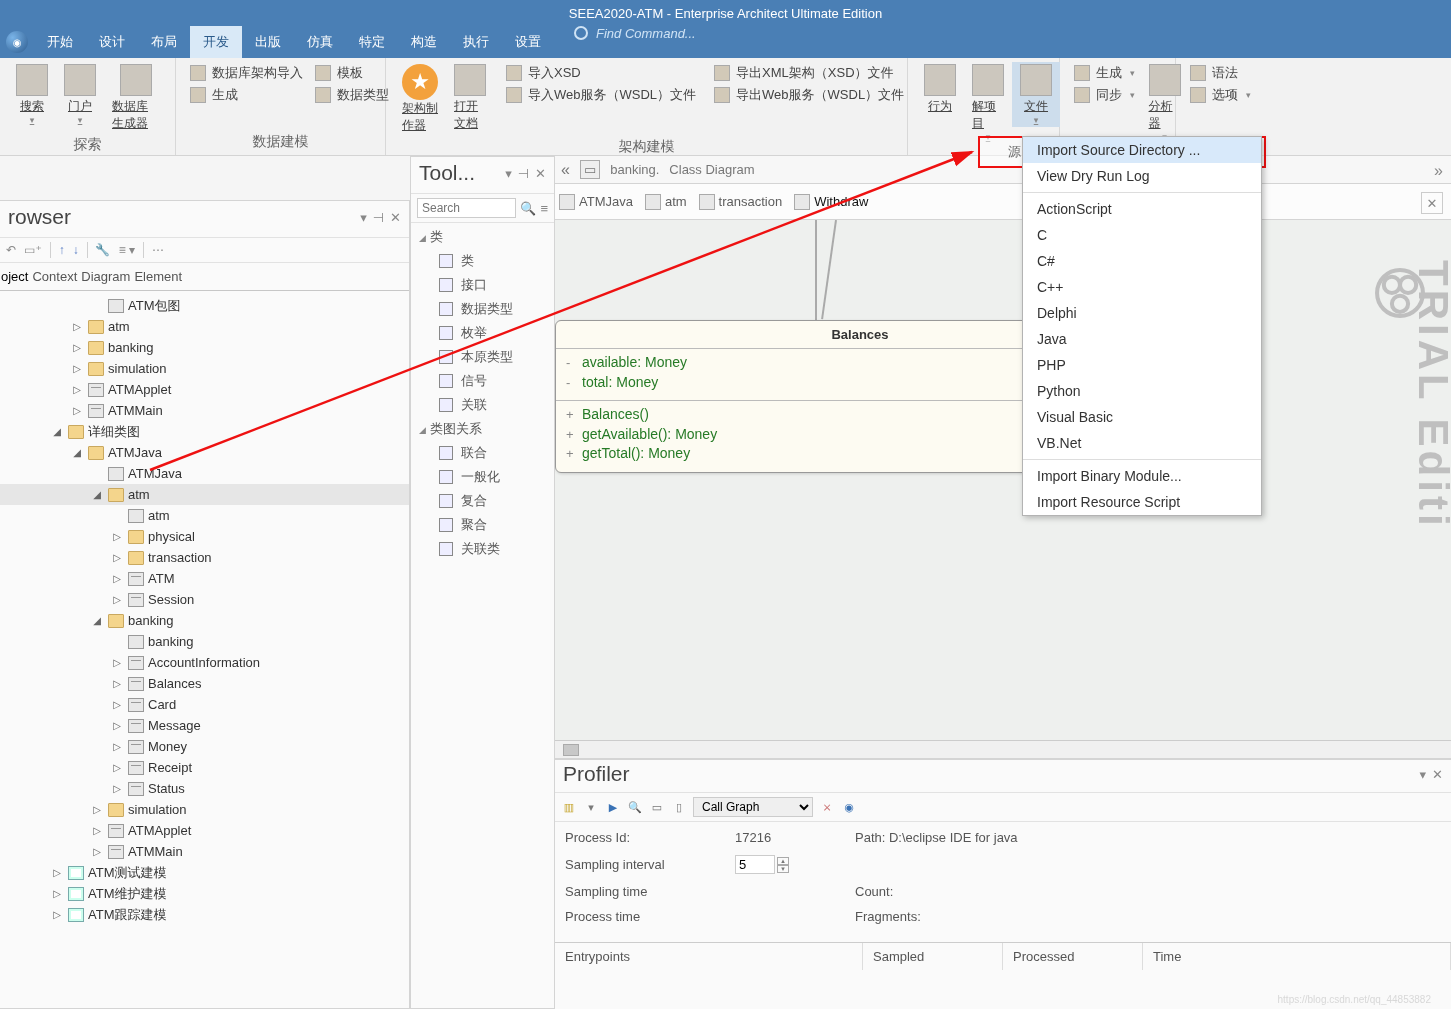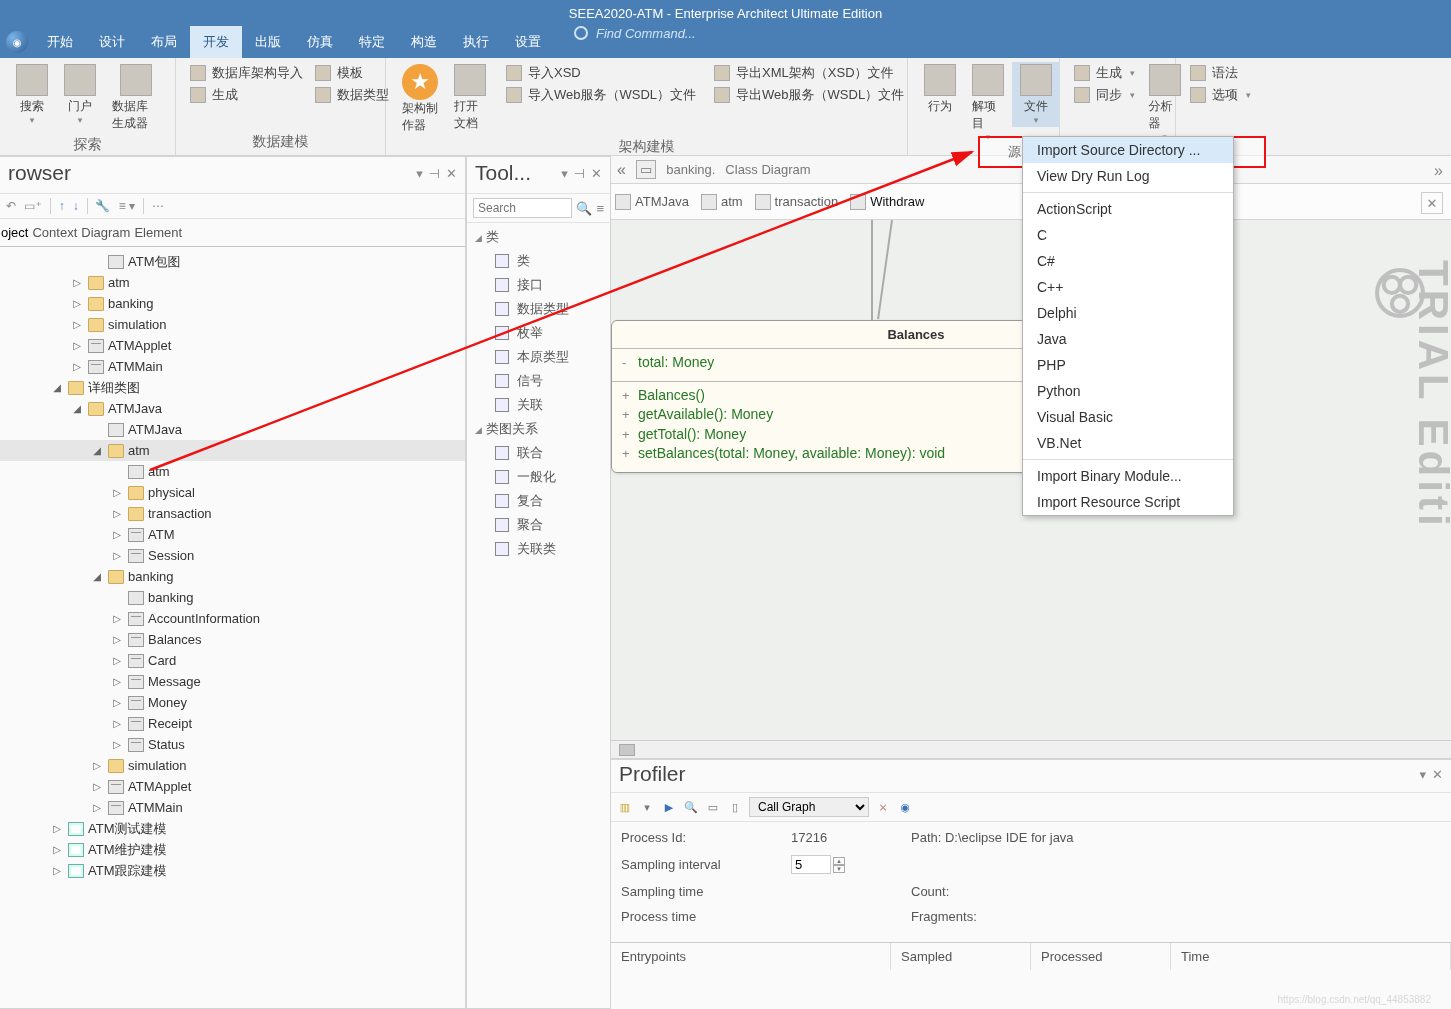--- a/index.html
+++ b/index.html
@@ -12,37 +12,37 @@
 .menu-item.active { background:#d9e9f7; color:#2a5a8a; }
 .find-cmd { margin-left:20px; display:flex; align-items:flex-start; color:#cfe3f5; font-style:italic; }
 .find-cmd .dot { width:14px; height:14px; border:2px solid #cfe3f5; border-radius:50%; margin-right:8px; }
 
 .ribbon { height:98px; background:#f2f2f2; border-bottom:1px solid #d4d4d4; display:flex; }
 .ribbon-group { border-right:1px solid #d8d8d8; display:flex; flex-direction:column; }
 .rg-body { flex:1; display:flex; align-items:flex-start; padding:4px 8px 0 8px; }
 .rg-label { text-align:center; font-size:14px; color:#666; padding:2px 0 4px; }
 .big-btn { display:flex; flex-direction:column; align-items:center; justify-content:flex-start; padding:2px 8px; cursor:pointer; }
 .big-btn .bi { width:32px; height:32px; background:#ccc7be; border:1px solid #aaa; margin-bottom:2px; }
-.big-btn span { font-size:12px; color:#444; }
+.big-btn span { font-size:12px; color:#444;text-decoration:underline; }
 .small-stack { display:flex; flex-direction:column; gap:4px; padding:2px 6px; }
 .small-btn { display:flex; align-items:center; gap:6px; cursor:pointer; font-size:12px; color:#444; white-space:nowrap; }
 .small-btn .si { width:16px; height:16px; background:#d2c9b8; border:1px solid #aaa; flex-shrink:0; }
 .small-btn .arrow { color:#888; font-size:9px; margin-left:2px; }
 .star-icn { width:36px; height:36px; border-radius:50%; background:#f3a13c; position:relative; }
 .star-icn::after{ content:"★"; position:absolute; inset:0; display:flex; align-items:center; justify-content:center; color:#fff; font-size:22px; }
 
 .workspace { display:flex; height:calc(100% - 156px); }
 
 .panel { display:flex; flex-direction:column; background:#fafafa; border:1px solid #d4d4d4; }
 .panel-head { display:flex; align-items:center; justify-content:space-between; padding:4px 8px 8px 8px; border-bottom:1px solid #e2e2e2; }
 .panel-head h3 { font-size:21px; font-weight:400; color:#444; }
 .panel-ctrls { display:flex; gap:6px; color:#888; font-size:12px; align-items:center; }
 .panel-ctrls span{ cursor:pointer; }
 
-.browser { width:466px; border-left:none; }
+.browser { width:410px; border-left:none;margin-top:44px; }
 .browser-toolbar { display:flex; align-items:center; gap:8px; padding:4px 6px; border-bottom:1px solid #e2e2e2; color:#888; }
 .browser-toolbar .tb { cursor:pointer; font-size:12px; }
 .browser-toolbar .sep { width:1px; height:16px; background:#d0d0d0; }
 .browser-tabs { display:flex; gap:4px; padding:6px 1px; border-bottom:1px solid #c7c7c7; font-size:14px; color:#555; }
 .browser-tabs .t { cursor:pointer; }
 .browser-tabs .t.active { color:#000; }
 .tree { flex:1; overflow:auto; padding:4px 0; position:relative; }
 .tree-row { display:flex; align-items:center; gap:4px; height:21px; padding:0 4px; cursor:pointer; }
 .tree-row.sel { background:#e6e6e6; }
 .tw { width:14px; text-align:center; color:#666; font-size:10px; }
@@ -96,21 +96,21 @@
 .prof-table { border-top:1px solid #ccc; display:flex; }
 .prof-table .col { flex:1; padding:6px 10px; border-right:1px solid #ddd; color:#555; }
 .prof-table .col.small{flex:0 0 140px;}
 
 .trial { position:absolute; right:-6px; top:260px; font-size:42px; font-weight:600; color:#bfbfbf; writing-mode:vertical-rl; letter-spacing:4px;}
 .trial-logo { position:absolute; right:24px; top:266px; width:54px;height:54px; }
 .trial-logo svg{width:100%;height:100%;}
 .watermark{position:absolute;right:20px;bottom:4px;color:#d8d8d8;font-size:10px;margin-left:16px;}
 
 
-.dropdown { position:absolute; left:1022px; top:136px; width:212px; background:#fff; border:1px solid #b3b3b3; box-shadow:2px 2px 6px rgba(0,0,0,0.25); z-index:50; }
+.dropdown { position:absolute; left:1022px; top:136px; width:240px; background:#fff; border:1px solid #b3b3b3; box-shadow:2px 2px 6px rgba(0,0,0,0.25); z-index:50; }
 .dd-item { padding:5px 14px; cursor:pointer; color:#333; font-size:14px; }
 .dd-item.hl { background:#d8e9fa; }
 .dd-sep { height:1px; background:#ddd; margin:3px 0; }
 .red-box { position:absolute; left:978px; top:136px; width:288px; height:32px; border:2px solid #e11; z-index:49; background:rgba(255,255,255,0.5); display:flex; align-items:center; padding-left:28px; color:#666;}
 .arrow-line{ position:absolute; z-index:48; }
 
 .chev-dbl { font-size:16px; color:#888; cursor:pointer; position:absolute; right:8px; top:184px;}
 </style>
 </head>
 <body>
@@ -557,27 +557,27 @@
         <div class="close-tab">✕</div>
     </div>
     <span class="chev-dbl" style="top:6px;right:8px;position:absolute">»</span>
 
     <div class="canvas">
       <div class="line1"></div>
         <div class="line2"></div>
       <div class="uml-box">
         <div class="uml-title">Balances</div>
         <div class="uml-sec" id="uml-attrs">
+            <div class="uml-line"><span class="sign">-</span>available: Money</div>
             <div class="uml-line"><span class="sign">-</span>total: Money</div>
           </div>
         <div class="uml-sec" id="uml-ops">
             <div class="uml-line"><span class="sign">+</span>Balances()</div>
             <div class="uml-line"><span class="sign">+</span>getAvailable(): Money</div>
             <div class="uml-line"><span class="sign">+</span>getTotal(): Money</div>
-            <div class="uml-line"><span class="sign">+</span>setBalances(total: Money, available: Money): void</div>
           </div>
       </div>
       <div class="scroll-h" style="position:absolute;bottom:0;left:0;right:0"></div>
     </div>
 
     <div class="profiler">
       <div class="panel-head" style="padding:2px 8px 6px">
         <h3>Profiler</h3>
         <div class="panel-ctrls">
             <span>▾</span>

